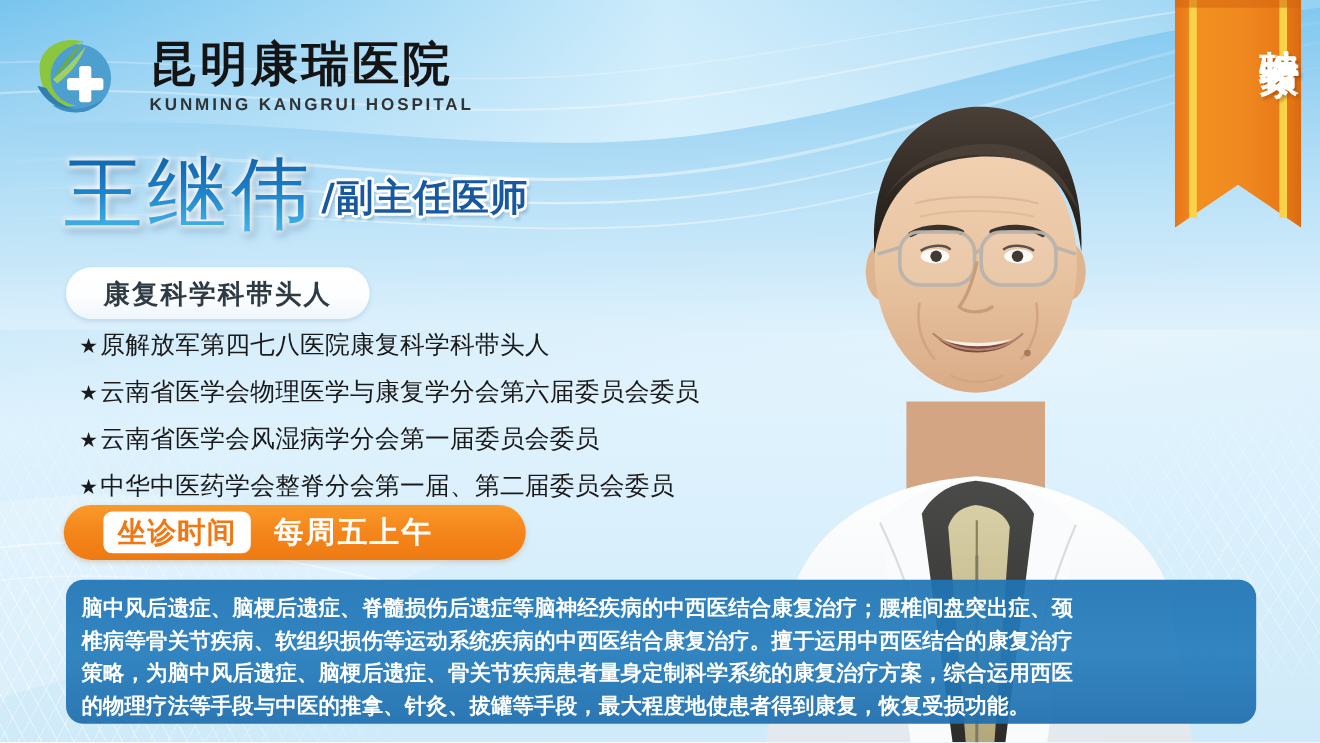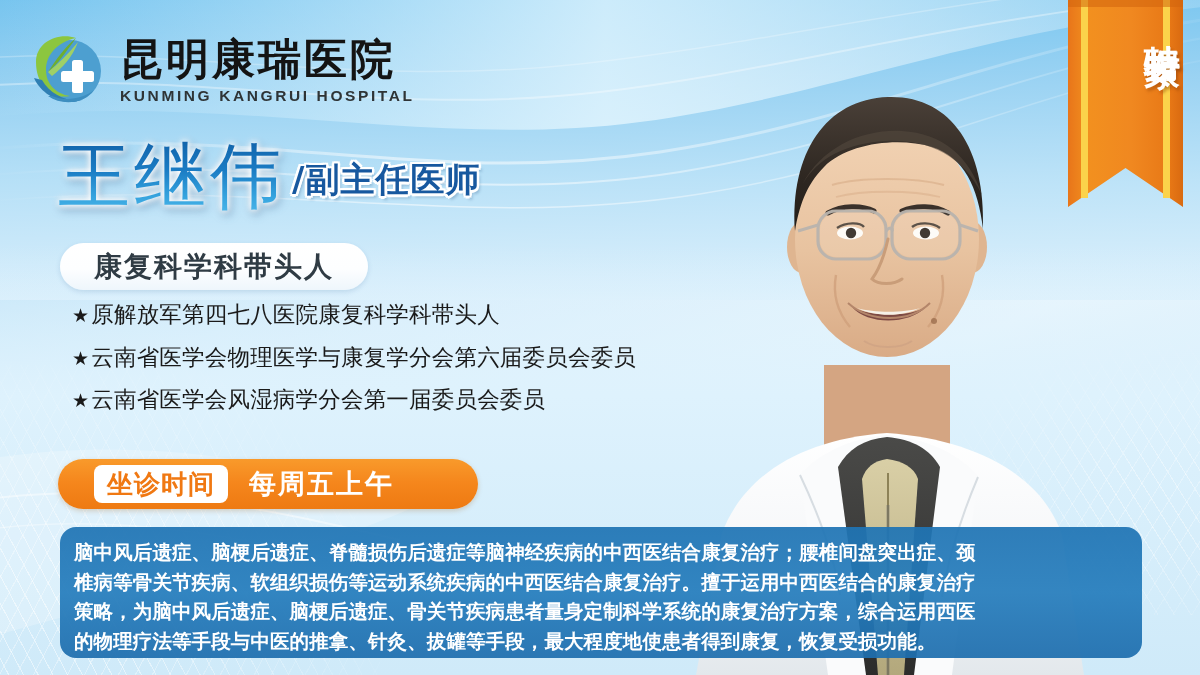--- a/index.html
+++ b/index.html
@@ -37,21 +37,21 @@
   .grid-pattern-r {
     position:absolute; right:-30px; bottom:60px; width:320px; height:280px;
     background:
       repeating-linear-gradient(58deg, rgba(255,255,255,.40) 0 1px, rgba(255,255,255,0) 1px 14px),
       repeating-linear-gradient(-58deg, rgba(255,255,255,.30) 0 1px, rgba(255,255,255,0) 1px 16px);
     -webkit-mask-image:radial-gradient(ellipse at 80% 60%, #000 15%, transparent 72%);
             mask-image:radial-gradient(ellipse at 80% 60%, #000 15%, transparent 72%);
   }
 
   
-  .logo-block { position:absolute; left:22px; top:26px; display:flex; align-items:center; gap:12px; }
+  .logo-block { position:absolute; left:22px; top:26px; display:flex; align-items:center; gap:28px; }
   .logo-mark { width:86px; height:86px; flex:0 0 86px; }
   .logo-text { padding-top:4px; }
   .logo-cn {
     font-family:"DejaVu Serif","Liberation Serif",serif;
     font-size:43px; font-weight:700; color:#141414; letter-spacing:3px;
     line-height:1.05; white-space:nowrap;
   }
   .logo-en {
     font-size:15.5px; font-weight:700; color:#2f3436; letter-spacing:2.6px;
     margin-top:5px; white-space:nowrap; text-align:center;
@@ -87,21 +87,21 @@
   .subtitle-pill {
     position:absolute; left:60px; top:243px;
     height:47px; padding:0 34px;
     display:flex; align-items:center;
     border-radius:24px;
     background:linear-gradient(180deg,#ffffff 0%,#fdfeff 55%,#eef6fc 100%);
     box-shadow:0 2px 5px rgba(60,110,160,.18);
   }
   .subtitle-pill span {
     font-family:"DejaVu Sans","Liberation Sans",sans-serif;
-    font-size:28px; font-weight:700; color:#2f3b44; letter-spacing:2px; white-space:nowrap;
+    font-size:24px; font-weight:700; color:#2f3b44; letter-spacing:2px; white-space:nowrap;
   }
 
   
   .cred-list { position:absolute; left:72px; top:303px; width:620px; }
   .cred-item {
     font-family:"DejaVu Sans","Liberation Sans",sans-serif;
     font-size:22.5px; color:#1a1a1a; line-height:1; margin-bottom:20px;
     white-space:nowrap; letter-spacing:.2px;
   }
   .cred-star { color:#1a1a1a; font-size:19px; margin-right:2px; }
@@ -321,20 +321,23 @@
   <div class="cred-list">
     <div class="cred-item">
       <span class="cred-star">★</span><span>原解放军第四七八医院康复科学科带头人</span>
     </div>
     <div class="cred-item">
       <span class="cred-star">★</span><span>云南省医学会物理医学与康复学分会第六届委员会委员</span>
     </div>
     <div class="cred-item">
       <span class="cred-star">★</span><span>云南省医学会风湿病学分会第一届委员会委员</span>
     </div>
+    <div class="cred-item">
+      <span class="cred-star">★</span><span>中华中医药学会整脊分会第一届、第二届委员会委员</span>
+    </div>
   </div>
 
   <div class="sched-bar">
     <div class="sched-label">
       <span>坐诊时间</span>
     </div>
     <div class="sched-value">每周五上午</div>
   </div>
 
   <div class="desc-panel">

